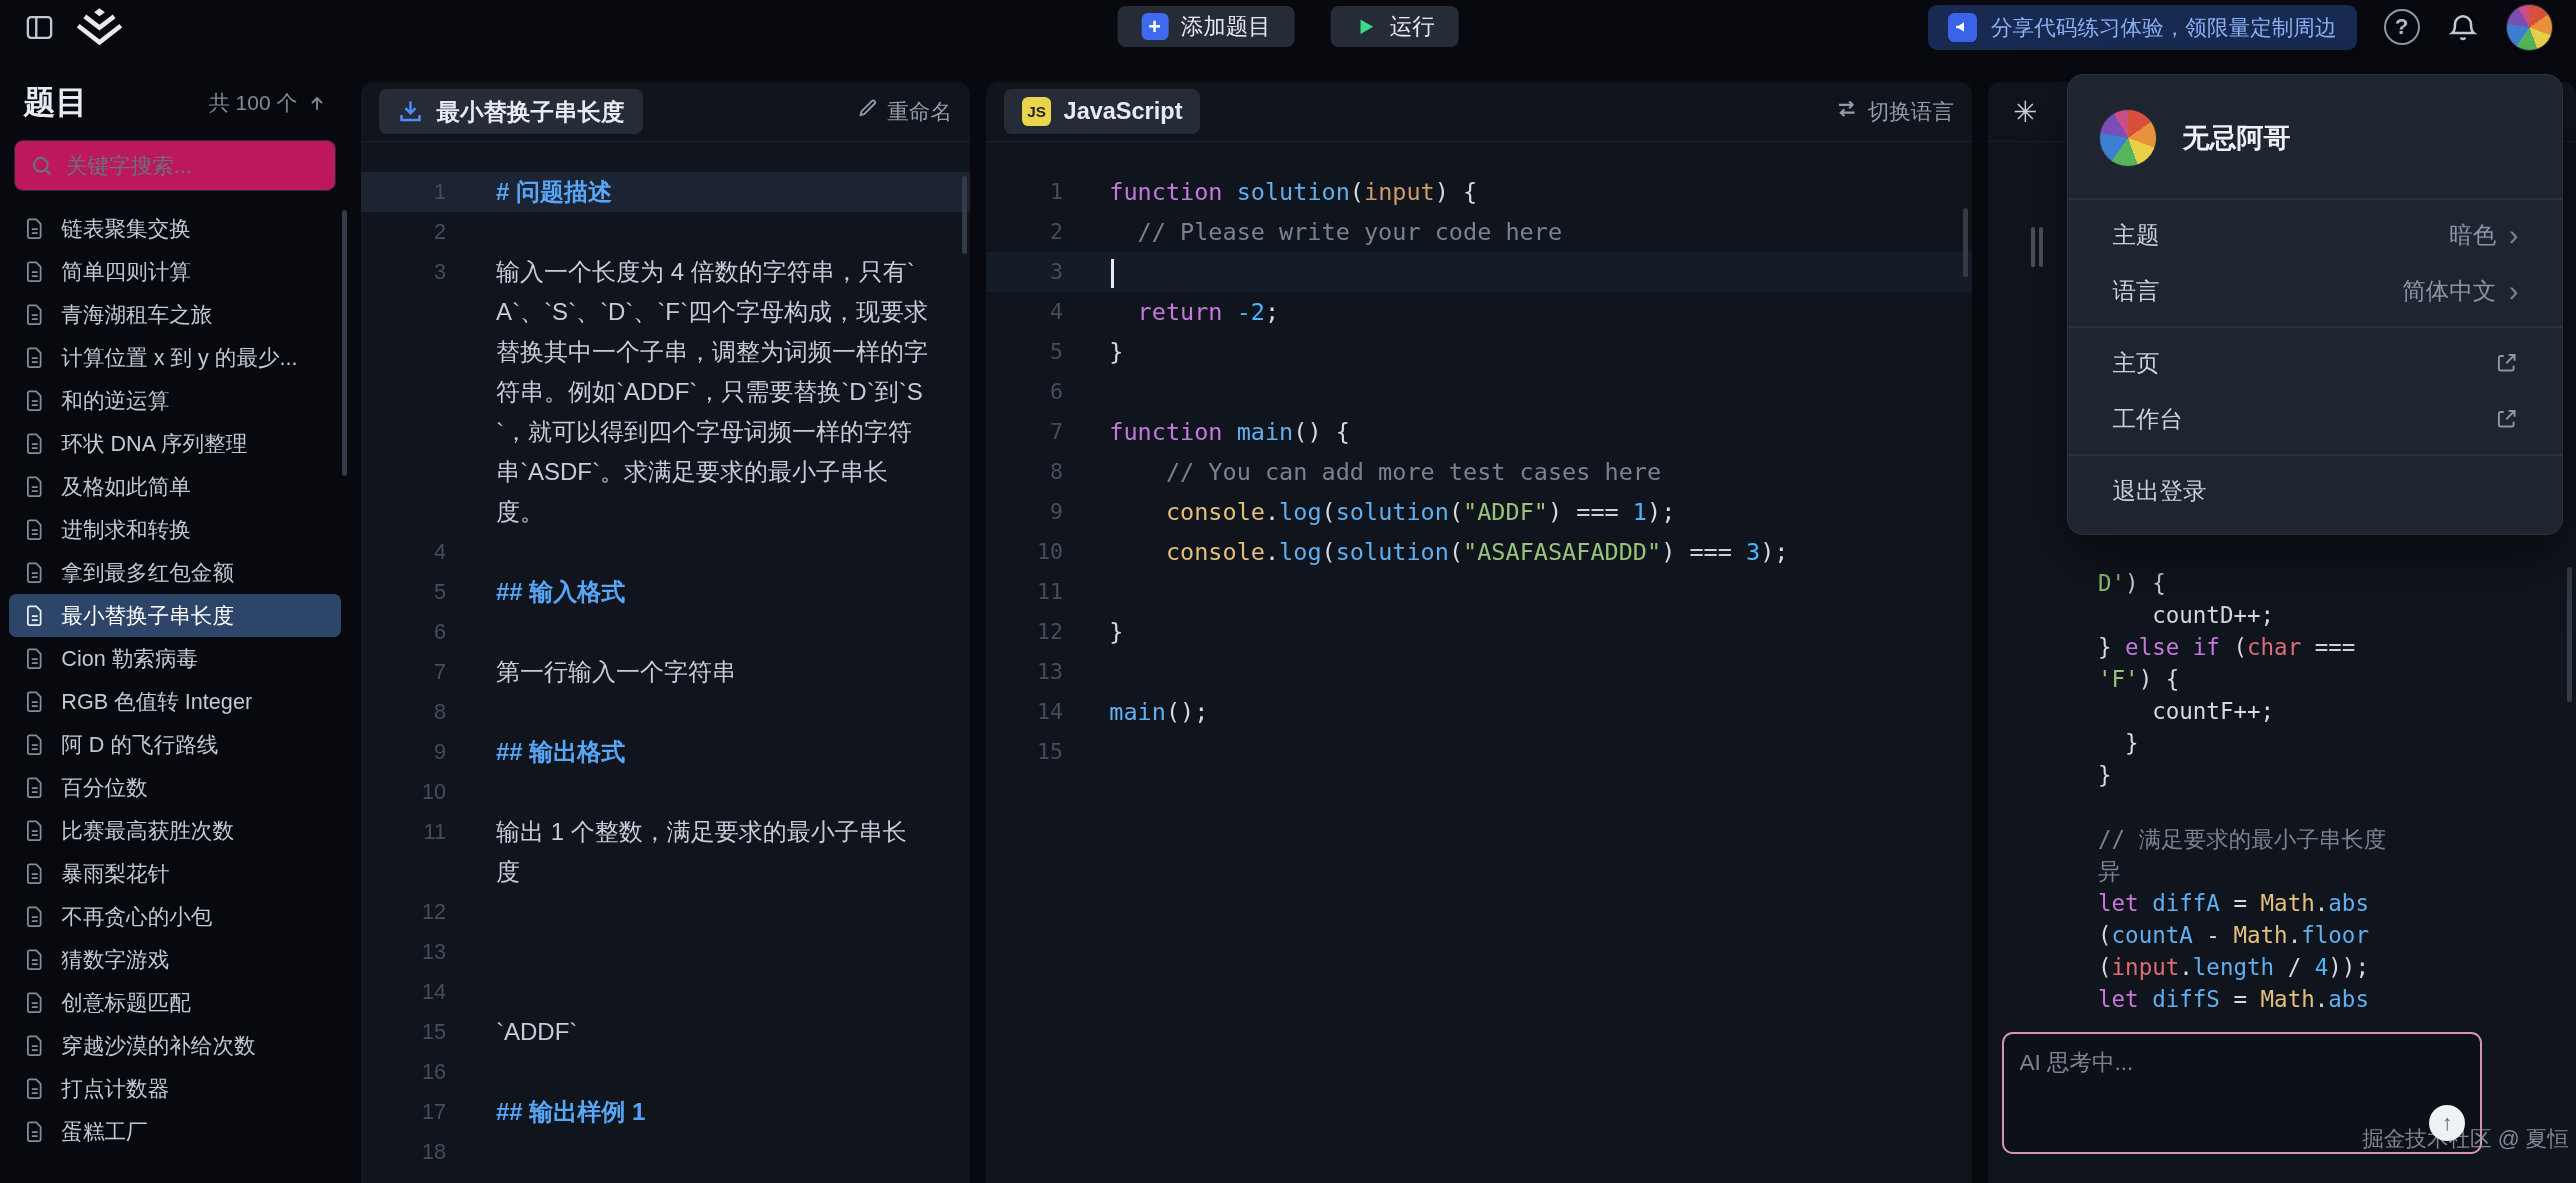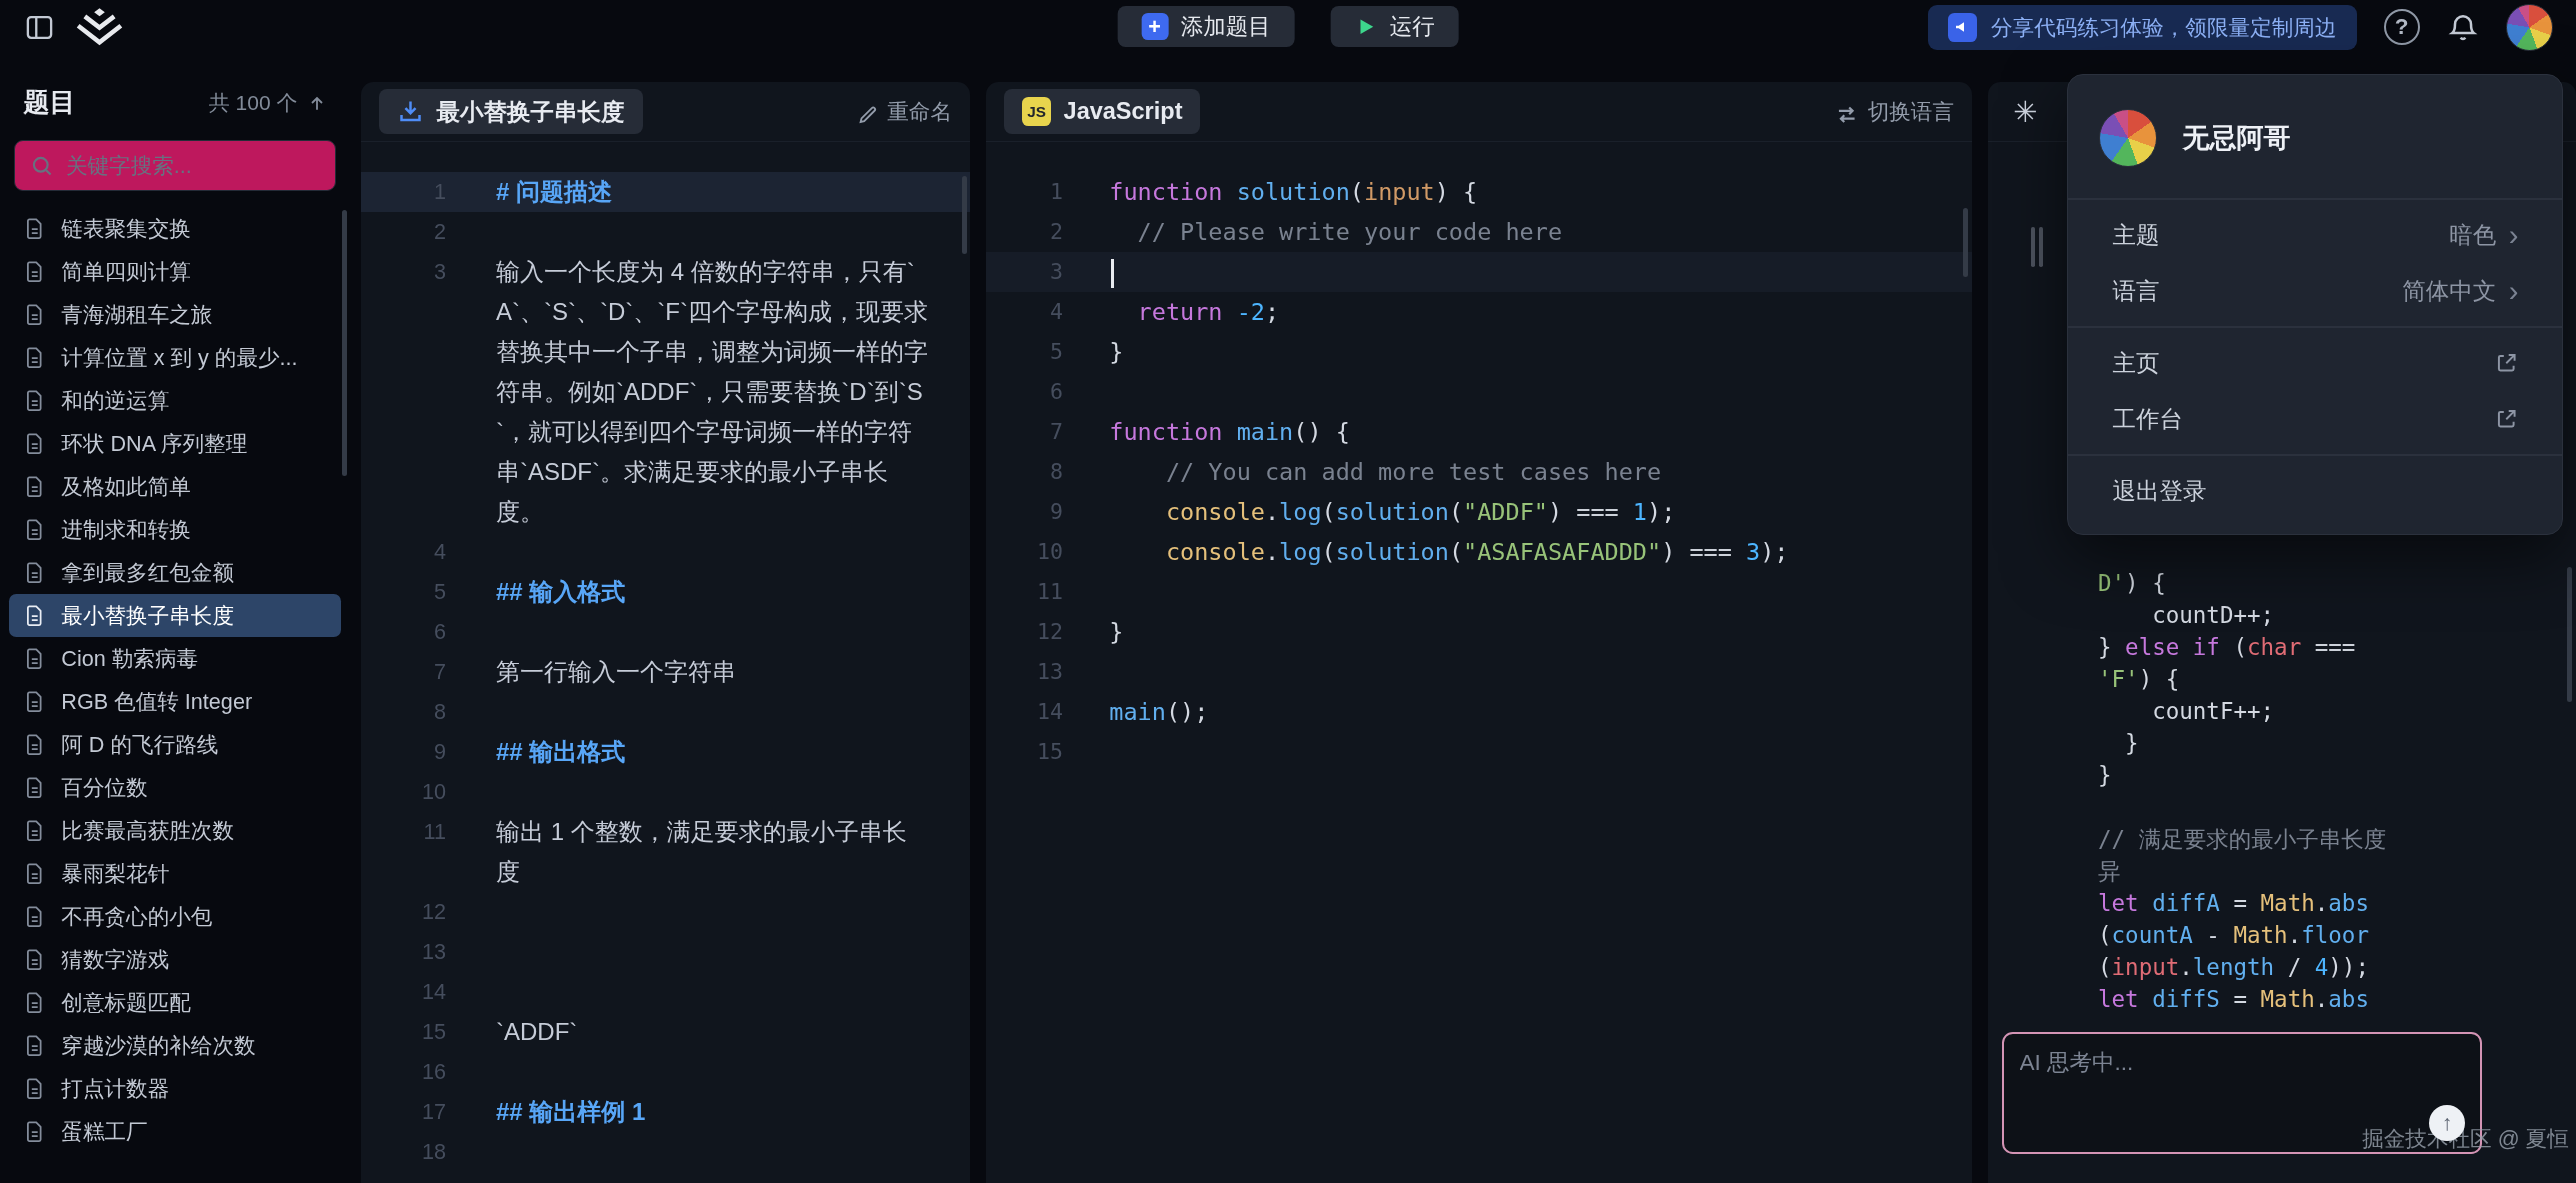--- a/index.html
+++ b/index.html
@@ -18,40 +18,40 @@
   .banner{display:flex;align-items:center;gap:14.4px;height:45px;padding:0 20px;background:#182a52;border-radius:9px;color:#8cb0f5;font-size:21.6px;cursor:pointer}
   .banner-ic{width:29px;height:29px;border-radius:6.3px;background:#3a63e8;display:flex;align-items:center;justify-content:center}
   .help{width:36px;height:36px;border-radius:50%;border:2.7px solid #8f98a6;color:#b2b9c5;font-size:22.5px;font-weight:700;display:flex;align-items:center;justify-content:center;background:none;cursor:pointer}
   .avatar-img{border-radius:50%;border:1.8px solid #2a303b;
     background:conic-gradient(#d94f3d 0 55deg,#e8933c 55deg 110deg,#e8d049 110deg 160deg,#53b65c 160deg 215deg,#3f7fd1 215deg 280deg,#7a4fb5 280deg 330deg,#c94f86 330deg 360deg)}
   .tb-avatar{width:47px;height:47px;cursor:pointer}
 
   
   .sidebar{position:absolute;top:54px;left:0;width:350px;bottom:0;overflow:hidden}
   .sb-head{display:flex;align-items:center;padding:0 23.5px;margin-top:27px;height:43px}
-  .sb-title{font-size:26px;font-weight:700;color:#e7eaf0}
+  .sb-title{font-size:32px;font-weight:700;color:#e7eaf0}
   .sb-count{margin-left:auto;font-size:21px;color:#828b99;display:flex;align-items:center;gap:9px}
   .search{margin:16px 14.4px 0;height:51px;background:#be185d;border:1.8px solid #242b37;border-radius:9px;display:flex;align-items:center;padding:0 14.4px;gap:12.6px}
   .search input{flex:1;background:none;border:none;outline:none;color:#c9cfd9;font-size:21.6px;font-family:inherit;min-width:0}
   .search input::placeholder{color:#687180}
   .plist{margin-top:16px}
   .pitem{display:flex;align-items:center;gap:14.4px;height:43px;margin:0 9px;padding:0 7.2px 0 14.4px;border-radius:7.2px;font-size:21.6px;color:#c3c9d4;cursor:pointer;white-space:nowrap;overflow:hidden}
   .pitem svg{flex:0 0 auto;color:#848d9c}
   .pitem .plabel{overflow:hidden;text-overflow:ellipsis}
   .pitem.active{background:#2d4568;color:#fff}
   .pitem.active svg{color:#e9edf4}
 
   
   .panel{position:absolute;top:82px;bottom:-18px;background:#10151d;border-radius:12.6px 12.6px 0 0}
   .desc-panel{left:361px;width:609px}
   .code-panel{left:986px;width:986px}
   .ai-panel{left:1988px;width:588px}
   .phead{height:60px;border-bottom:1.8px solid #1a202a;display:flex;align-items:center;padding:0 18px}
   .title-pill{display:flex;align-items:center;gap:12.6px;height:45px;padding:0 18px;background:#262c37;border-radius:8px;font-size:23.5px;font-weight:600;color:#e8ebf1;cursor:pointer}
-  .head-action{margin-left:auto;display:flex;align-items:flex-end;gap:9px;color:#939cab;font-size:21.6px;cursor:pointer;background:none;border:none;font-family:inherit}
+  .head-action{margin-left:auto;display:flex;align-items:flex-start;gap:9px;color:#939cab;font-size:21.6px;cursor:pointer;background:none;border:none;font-family:inherit}
   .js-badge{width:29px;height:29px;border-radius:6.3px;background:#e8d44d;color:#22252c;font-size:15.3px;font-weight:700;display:flex;align-items:center;justify-content:center}
 
   
   .editor{position:absolute;top:61px;left:0;right:0;bottom:0;padding-top:29px;overflow:hidden}
   .md-line{display:flex;min-height:40px;line-height:40px;font-size:24px}
   .md-line.active{background:#1c2433}
   .md-line .gut{flex:0 0 117px;text-align:right;padding-right:32px;color:#454d5d;font-size:21.6px;align-self:flex-start}
   .md-content{flex:1;padding-left:18px;padding-right:40px;color:#c6ccd8;word-break:break-all}
   .md-content.md-h1,.md-content.md-h2{color:#58a6f7;font-weight:600}
 

